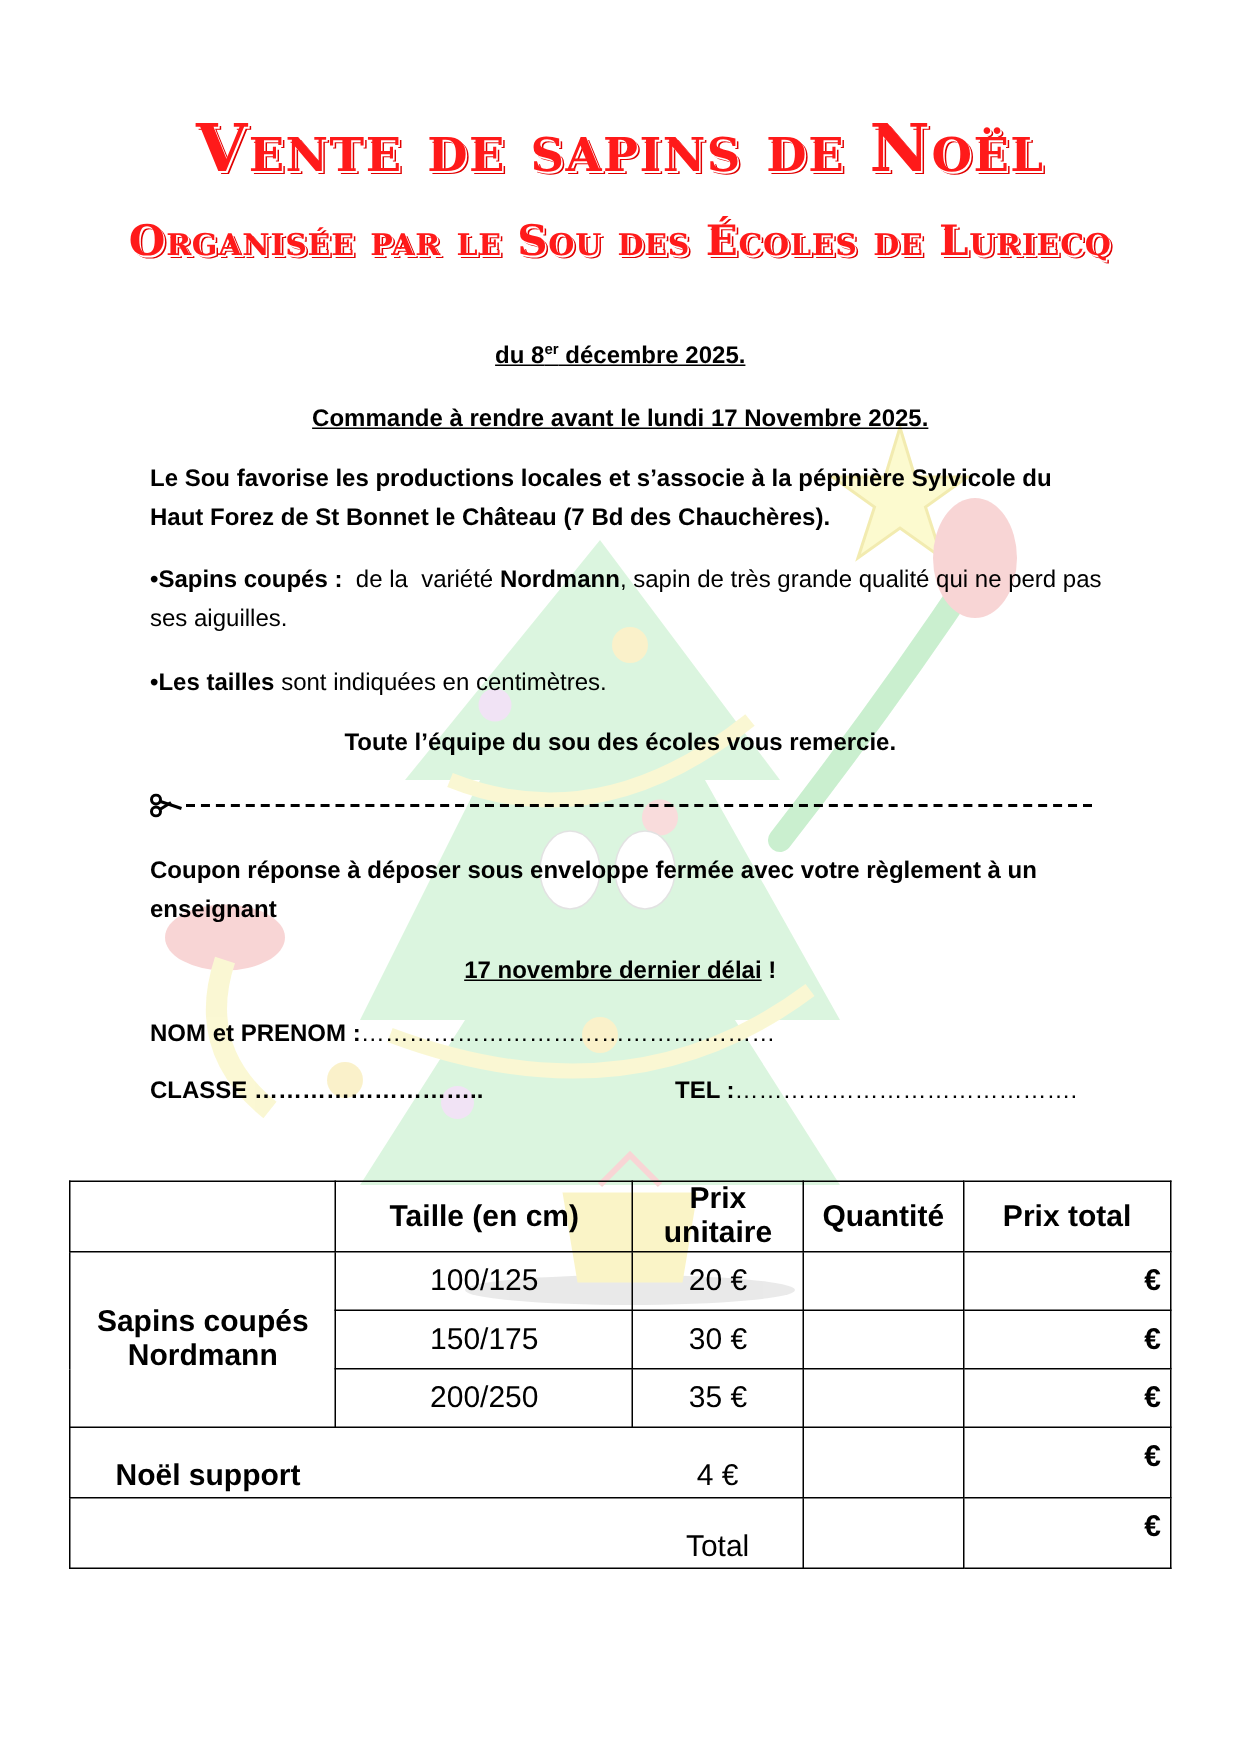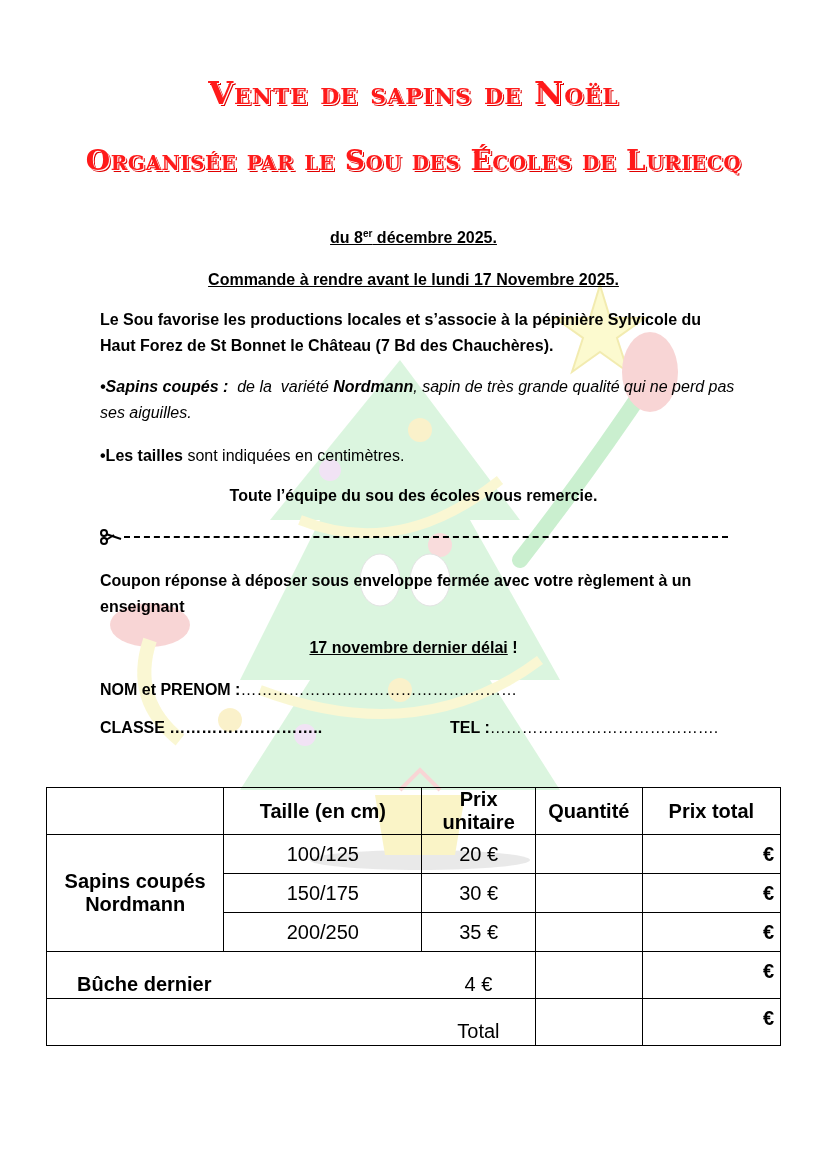--- a/index.html
+++ b/index.html
@@ -5,21 +5,21 @@
   html, body { margin: 0; padding: 0; }
   body {
     width: 827px; height: 1169px; background: #ffffff; position: relative; overflow: hidden;
     font-family: "Liberation Sans", sans-serif; color: #000;
   }
   .bg-art { position: absolute; left: 0; top: 0; width: 827px; height: 1169px; z-index: 0; pointer-events: none; }
   .abs { position: absolute; z-index: 1; }
   .title {
     left: 0; width: 827px; text-align: center; top: 74px;
     font-family: "DejaVu Serif", "Liberation Serif", serif; font-weight: bold;
-    color: #ff1a1a; font-size: 32px; font-variant: small-caps; letter-spacing: 1px;
+    color: #ff1a1a; font-size: 44px; font-variant: small-caps; letter-spacing: 1px;
     text-shadow: 1px 1px 0 #fff, 2px 2px 0 #e00000;
   }
   .subtitle {
     left: 0; width: 827px; text-align: center; top: 144px;
     font-family: "DejaVu Serif", "Liberation Serif", serif; font-weight: bold;
     color: #ff1a1a; font-size: 28px; font-variant: small-caps; letter-spacing: 0.5px;
     text-shadow: 1px 1px 0 #fff, 2px 2px 0 #e00000;
   }
   .p { font-size: 16px; line-height: 26px; }
   .b { font-weight: bold; }
@@ -85,21 +85,21 @@
 
 <div class="abs p b center" style="top:199px;">
   <br>
   <span class="u"><span>du 8</span><sup>er</sup><span> décembre 2025.</span></span>
 </div>
 
 <div class="abs p b center u" style="top:267px;">Commande à rendre avant le lundi 17 Novembre 2025.</div>
 
 <div class="abs p b left" style="top:307px;">Le Sou favorise les productions locales et s’associe à la pépinière Sylvicole du Haut Forez de St Bonnet le Château (7 Bd des Chauchères).</div>
 
-<div class="abs p left" style="top:374px;font-style:italic;">
+<div class="abs p left" style="top:374px;">
   <span class="b">•Sapins coupés :</span><span style="white-space:pre;">  de la  variété </span><span class="b">Nordmann</span><span>, sapin de très grande qualité qui ne perd pas ses aiguilles.</span>
 </div>
 
 <div class="abs p left" style="top:443px;">
   <span class="b">•Les tailles</span><span> sont indiquées en centimètres.</span>
 </div>
 
 <div class="abs p b center" style="top:483px;">Toute l’équipe du sou des écoles vous remercie.</div>
 
 <div class="abs cut-line">
@@ -152,21 +152,21 @@
     <td></td>
     <td class="euro">€</td>
   </tr>
   <tr>
     <td class="tc">200/250</td>
     <td class="tc">35 €</td>
     <td></td>
     <td class="euro">€</td>
   </tr>
   <tr style="height:41px;">
-    <td colspan="2" class="b bottom-text nob-r" style="padding-left:30px;">Bûche dernier</td>
+    <td colspan="2" class="b bottom-text nob-r" style="padding-left:30px;">Noël support</td>
     <td class="tc bottom-text nob-l">4 €</td>
     <td></td>
     <td class="euro euro-top">€</td>
   </tr>
   <tr>
     <td colspan="2" class="nob-r"></td>
     <td class="tc bottom-text nob-l">Total</td>
     <td></td>
     <td class="euro euro-top">€</td>
   </tr>

